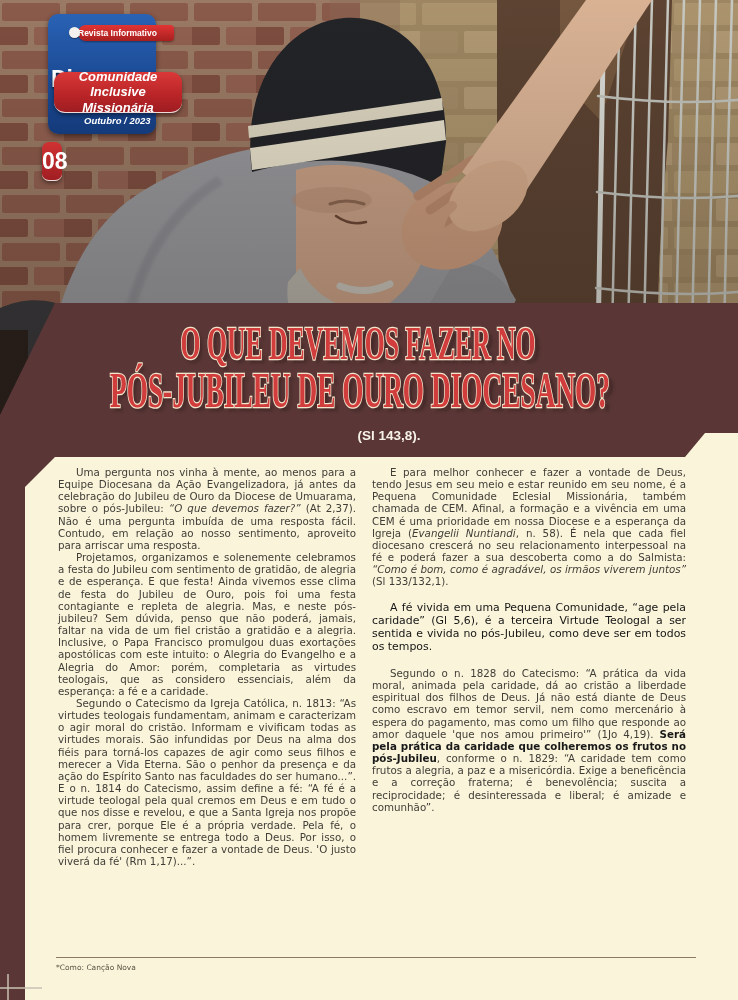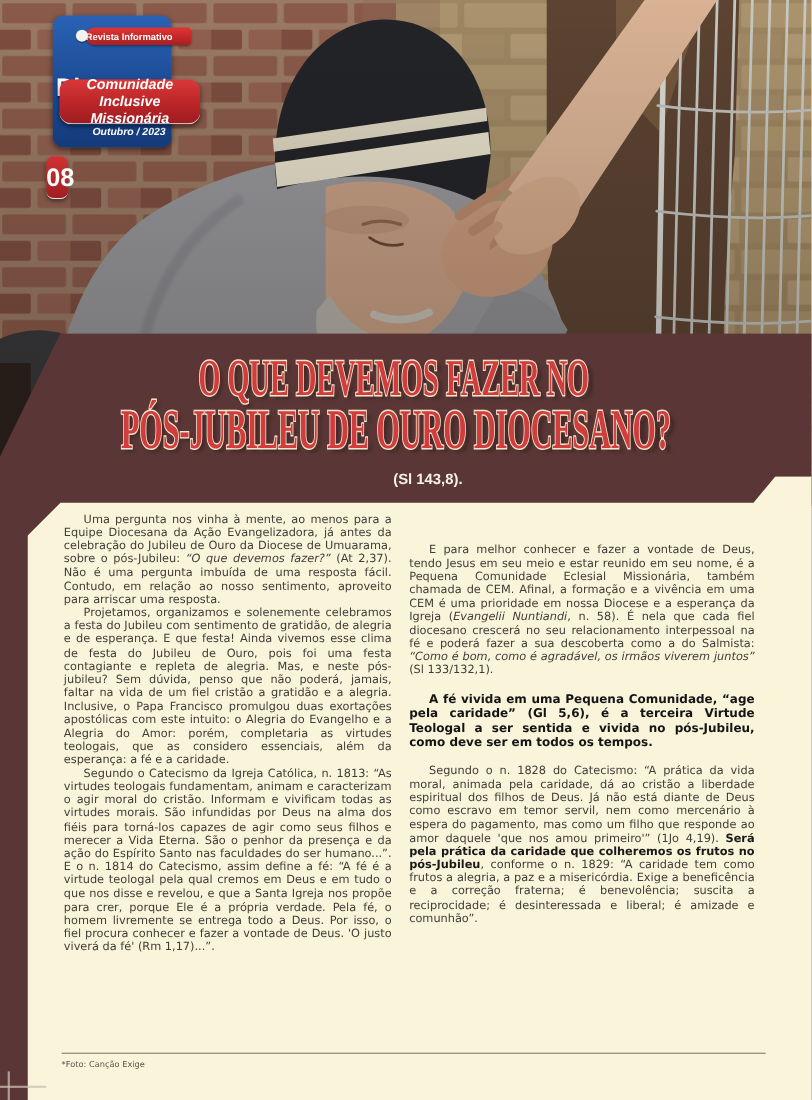--- a/index.html
+++ b/index.html
@@ -48,26 +48,26 @@
   .subtitle{position:absolute;left:0;top:104px;width:100%;text-align:center;color:#f7f3e8;
             font:bold 13.5px/18px "Liberation Sans",sans-serif;letter-spacing:.2px;}
   .subtitle-ref{position:absolute;left:0;top:124px;width:100%;text-align:center;color:#f7f3e8;
             font:bold 13.5px/18px "Liberation Sans",sans-serif;margin-left:20px;}
   .cream{position:absolute;left:0;top:433px;width:738px;height:567px;background:#f9f4da;
          clip-path:polygon(55px 24px,685px 24px,705px 0,738px 0,738px 567px,25px 567px,25px 54px);z-index:3;}
 
   
   .article{position:absolute;left:58px;top:466px;width:640px;display:flex;gap:16px;z-index:4;}
   .col-left{width:298px;}
-  .col-right{width:314px;margin-top:28px;}
+  .col-right{width:314px;}
   .para{margin:0;text-indent:18px;text-align:justify;color:#403d37;
         font:10.3px/12.15px "DejaVu Sans",sans-serif;}
   .para .italic{font-style:italic;}
   .para .bold{font-weight:bold;color:#191919;}
-  .para.callout{font-weight:bold;color:#151515;font-size:10.9px;line-height:13.1px;margin:13px 0 14px;}
+  .para.callout{font-weight:normal;color:#151515;font-size:10.9px;line-height:13.1px;margin:13px 0 14px;}
   .rule{position:absolute;left:56px;top:957px;width:640px;height:0;border-top:1px solid #8a7a66;z-index:4;}
   .credit{position:absolute;left:56px;top:963px;color:#5c5344;z-index:4;
           font:7.5px "DejaVu Sans",sans-serif;}
 
   
   .mark-v{position:absolute;left:7px;top:974px;width:2px;height:26px;background:#c9c2b2;opacity:.75;z-index:4;}
   .mark-h{position:absolute;left:0;top:987px;width:42px;height:2px;background:#c9c2b2;opacity:.75;z-index:4;}
 </style>
 </head>
 <body>
@@ -205,17 +205,17 @@
         <p class="para"><span>Segundo o Catecismo da Igreja Católica, n. 1813: “As virtudes teologais fundamentam, animam e caracterizam o agir moral do cristão. Informam e vivificam todas as virtudes morais. São infundidas por Deus na alma dos fiéis para torná-los capazes de agir como seus filhos e merecer a Vida Eterna. São o penhor da presença e da ação do Espírito Santo nas faculdades do ser humano...”. E o n. 1814 do Catecismo, assim define a fé: “A fé é a virtude teologal pela qual cremos em Deus e em tudo o que nos disse e revelou, e que a Santa Igreja nos propõe para crer, porque Ele é a própria verdade. Pela fé, o homem livremente se entrega todo a Deus. Por isso, o fiel procura conhecer e fazer a vontade de Deus. 'O justo viverá da fé' (Rm 1,17)...”.</span></p>
       </div>
     <div class="col-right">
         <p class="para"><span>E para melhor conhecer e fazer a vontade de Deus, tendo Jesus em seu meio e estar reunido em seu nome, é a Pequena Comunidade Eclesial Missionária, também chamada de CEM. Afinal, a formação e a vivência em uma CEM é uma prioridade em nossa Diocese e a esperança da Igreja (</span><span class="italic">Evangelii Nuntiandi</span><span>, n. 58). É nela que cada fiel diocesano crescerá no seu relacionamento interpessoal na fé e poderá fazer a sua descoberta como a do Salmista: </span><span class="italic">“Como é bom, como é agradável, os irmãos viverem juntos”</span><span> (Sl 133/132,1).</span></p>
         <p class="para callout"><span>A fé vivida em uma Pequena Comunidade, “age pela caridade” (Gl 5,6), é a terceira Virtude Teologal a ser sentida e vivida no pós-Jubileu, como deve ser em todos os tempos.</span></p>
         <p class="para"><span>Segundo o n. 1828 do Catecismo: “A prática da vida moral, animada pela caridade, dá ao cristão a liberdade espiritual dos filhos de Deus. Já não está diante de Deus como escravo em temor servil, nem como mercenário à espera do pagamento, mas como um filho que responde ao amor daquele 'que nos amou primeiro'” (1Jo 4,19). </span><span class="bold">Será pela prática da caridade que colheremos os frutos no pós-Jubileu</span><span>, conforme o n. 1829: “A caridade tem como frutos a alegria, a paz e a misericórdia. Exige a beneficência e a correção fraterna; é benevolência; suscita a reciprocidade; é desinteressada e liberal; é amizade e comunhão”.</span></p>
       </div>
   </div>
 
   <div class="rule"></div>
-  <div class="credit">*Foto: Canção Exige</div>
+  <div class="credit">*Como: Canção Nova</div>
   <div class="mark-v"></div>
   <div class="mark-h"></div>
 
 </div>
 
 </body></html>

